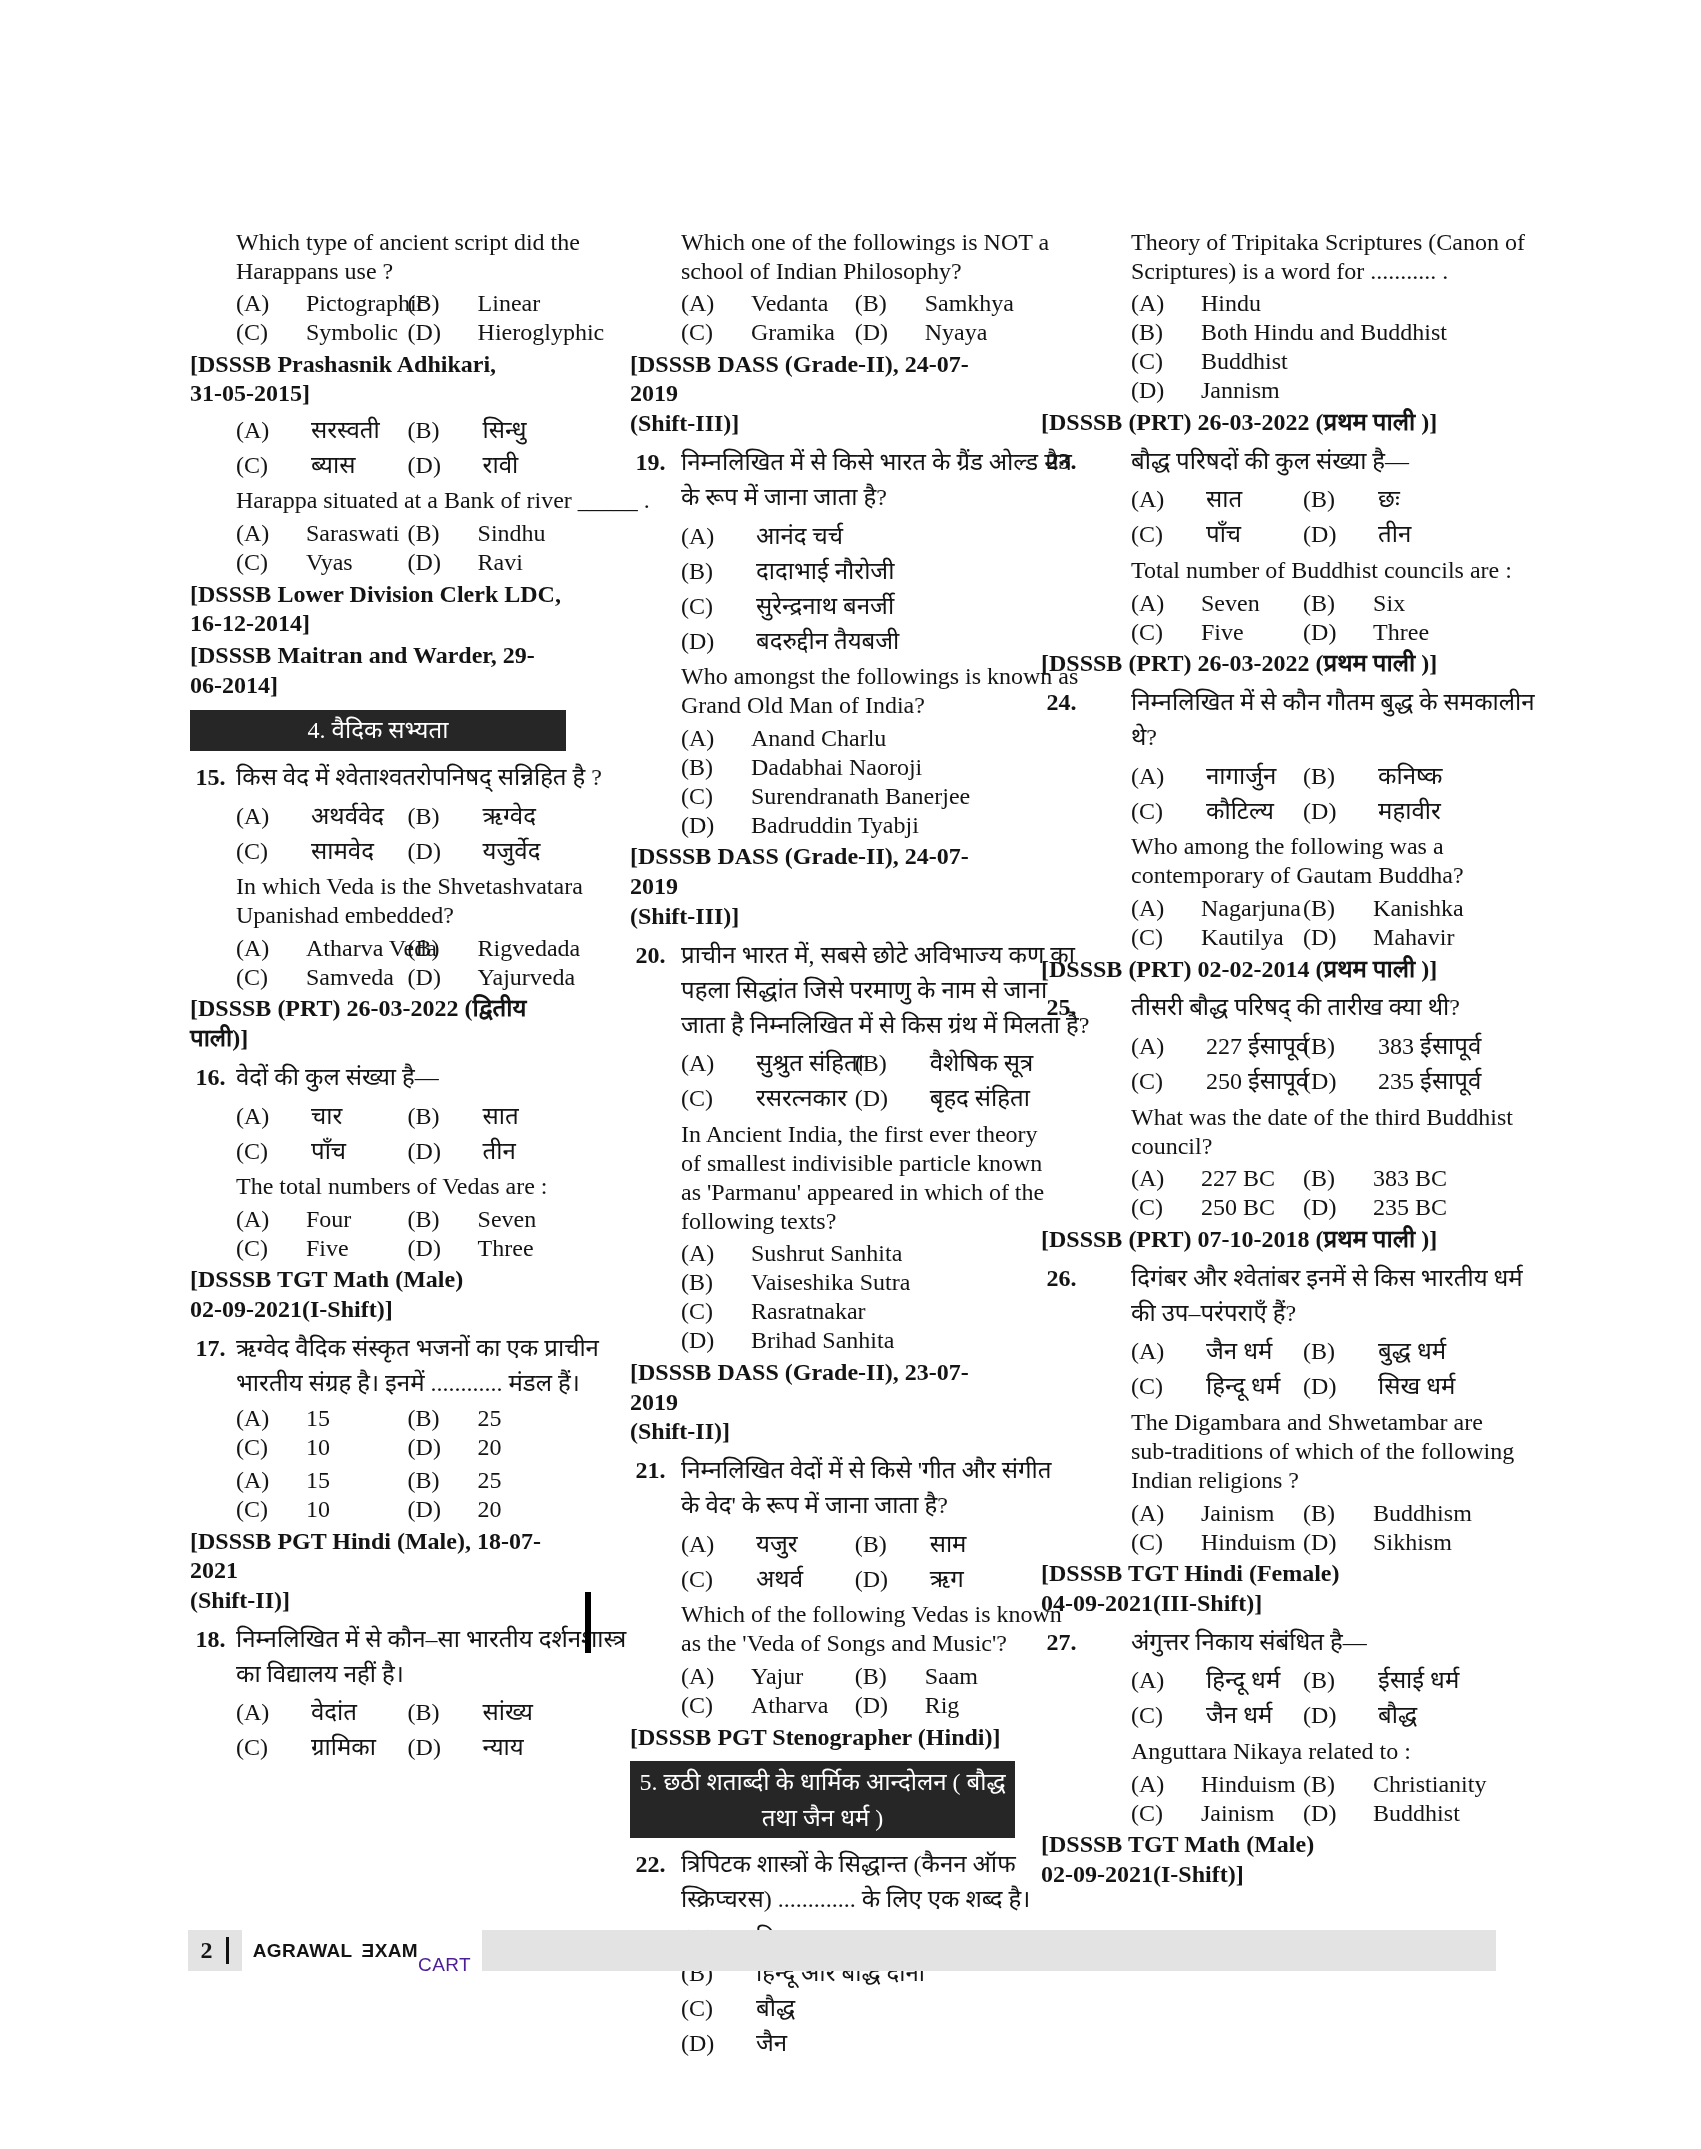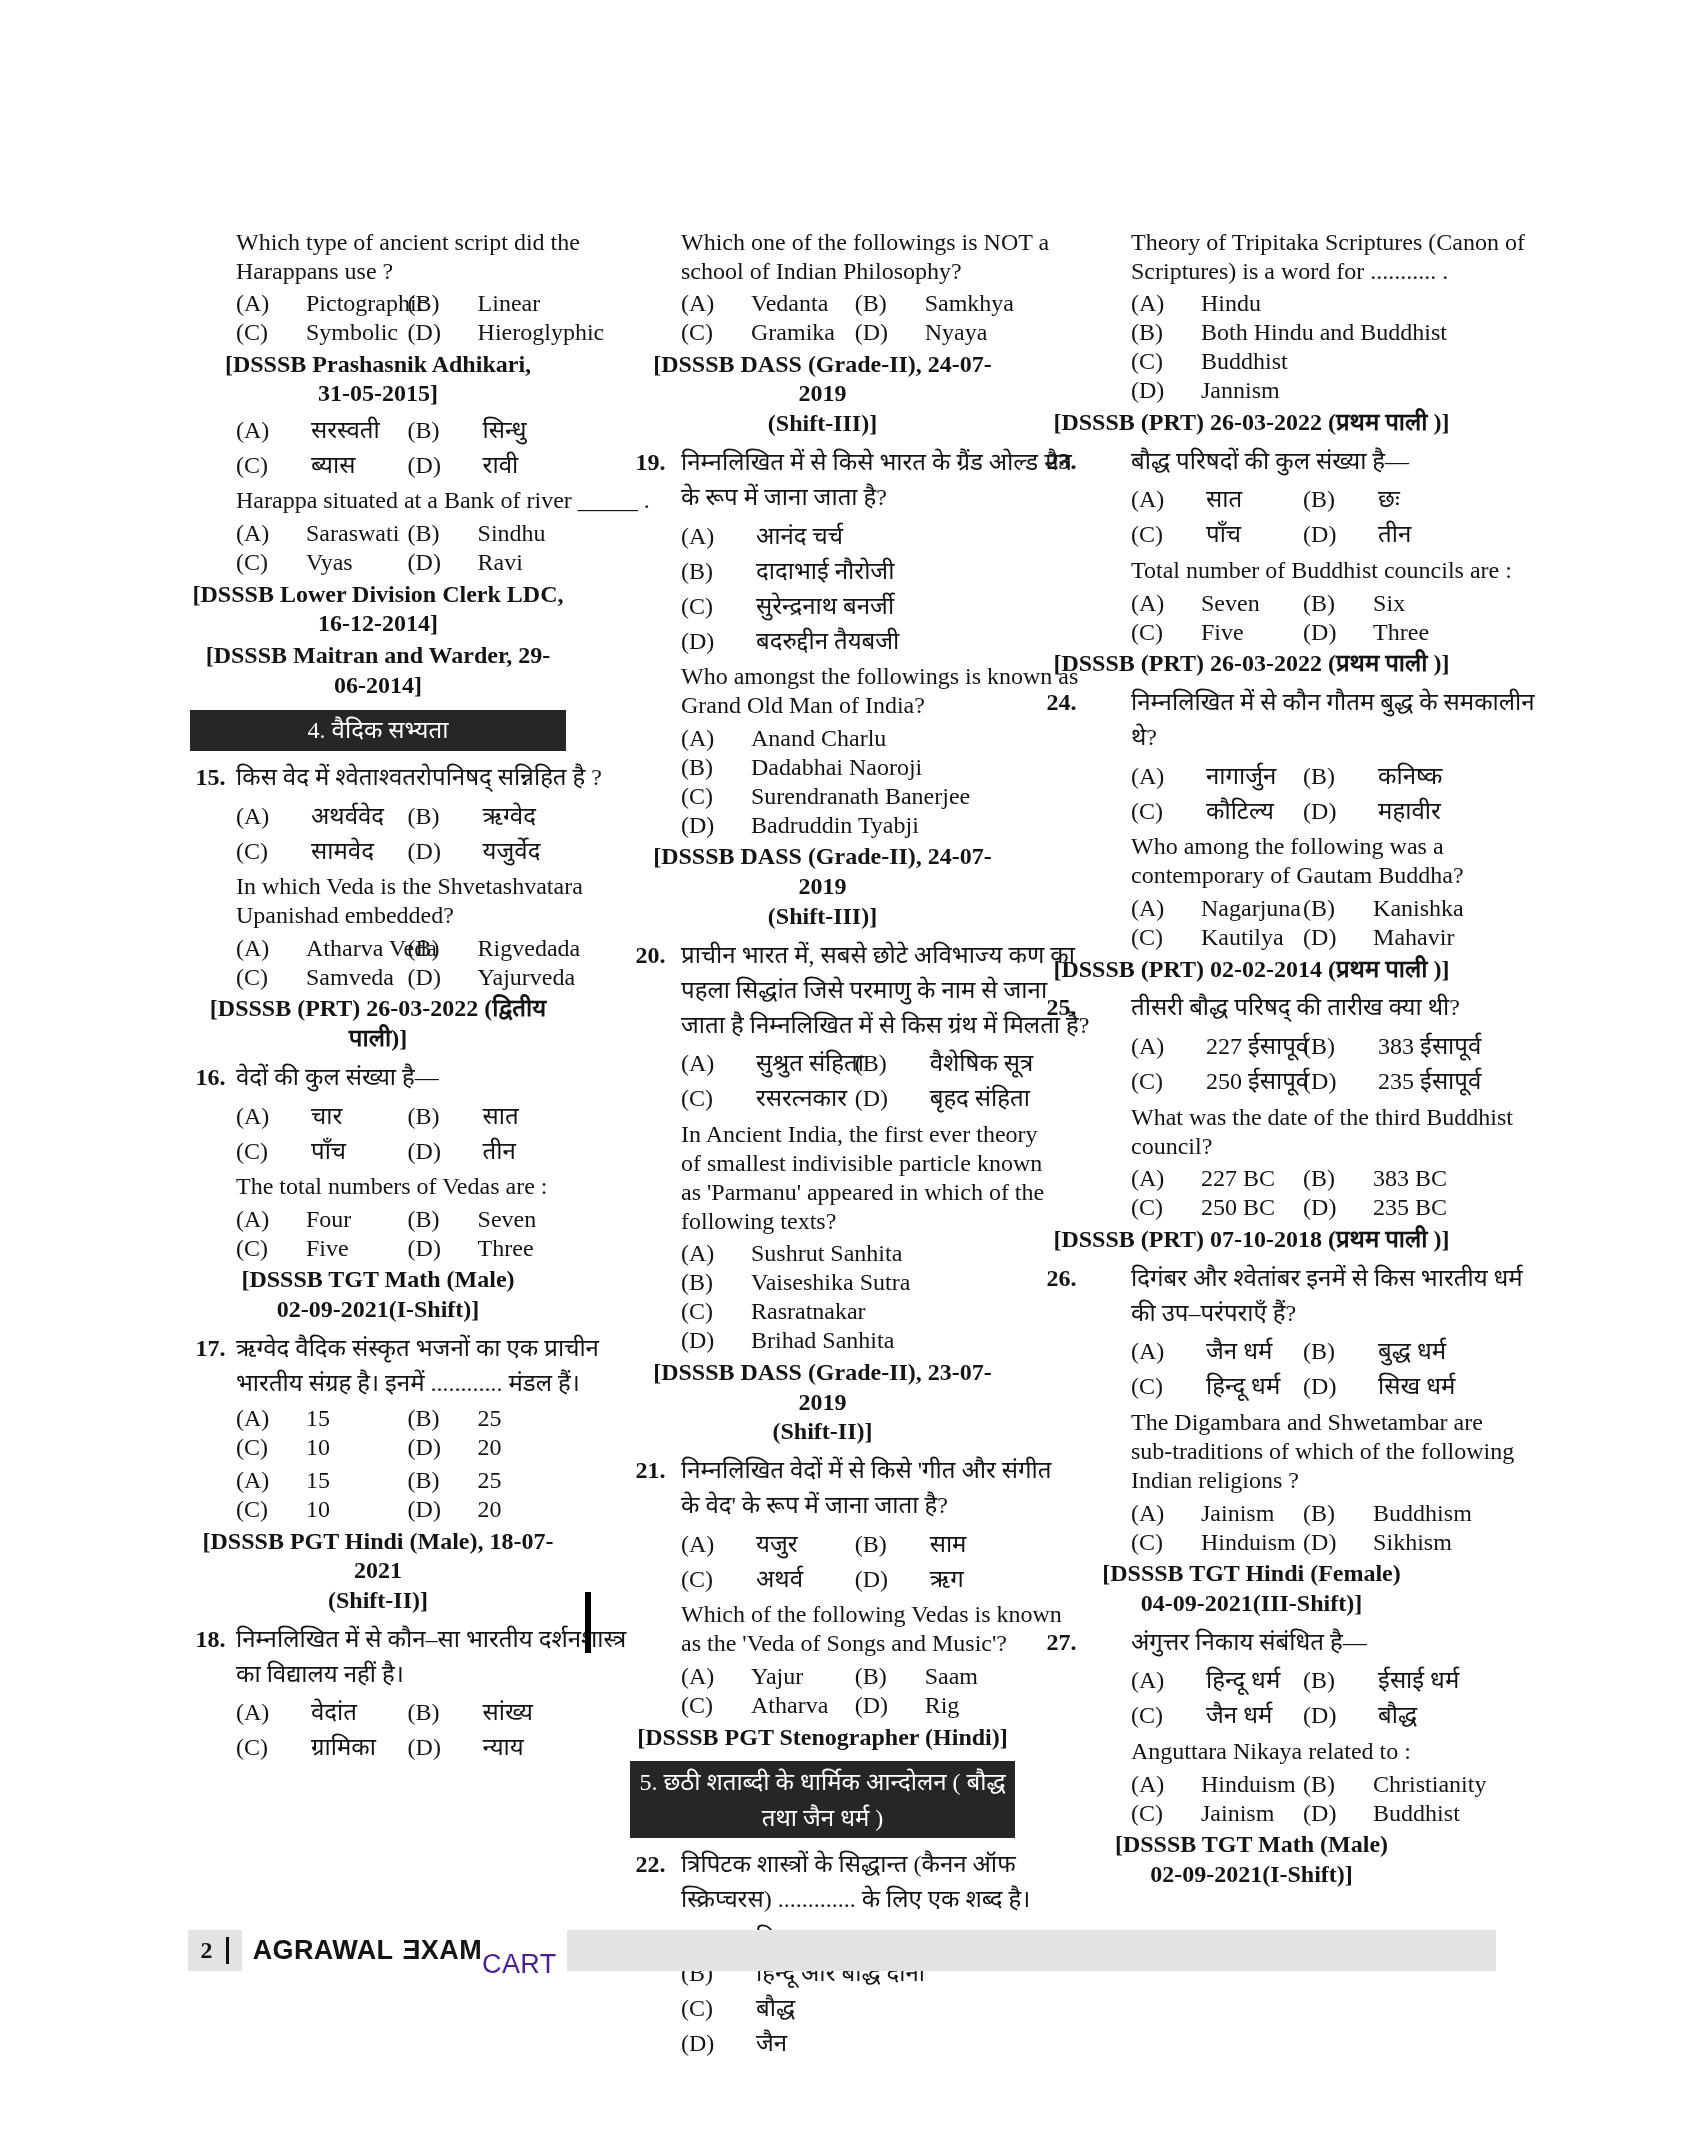--- a/index.html
+++ b/index.html
@@ -25,41 +25,41 @@
 
   .opt2{display:grid;grid-template-columns:52% 48%;}
   .opt1{display:block;}
   .opt-cell{display:flex;align-items:baseline;}
   .opt-label{flex:0 0 70px;}
   .hi .opt-label{flex:0 0 75px;}
   .opt-text{white-space:nowrap;}
 
   .src{
     margin-left:calc(-1 * var(--indent));margin-top:2.7px;margin-bottom:2.7px;
-    text-align:center;font-weight:700;
+    text-align:left;font-weight:700;
   }
   .src-line{font-size:24px;line-height:29.6px;}
 
   .sec{
     margin-left:calc(-1 * var(--indent));margin-top:9px;margin-bottom:9px;
     background:#262626;color:#ffffff;text-align:center;padding:2.7px 5.4px;
   }
   .sec-line{font-size:24px;line-height:36px;font-weight:400;}
 
   .scan-mark{position:absolute;left:585px;top:1592px;width:6.3px;height:61px;background:#000000;}
 
   .footer{
     position:absolute;left:188px;top:1930px;width:1308px;height:41px;
     background:#e3e3e3;display:flex;align-items:center;
   }
   .pgnum{font-weight:700;font-size:24px;margin-left:12.5px;}
   .fdiv{display:inline-block;width:2.7px;height:27px;background:#111;margin:0 13.4px;}
   .brand{
     background:#ffffff;padding:1.8px 10.7px;display:inline-flex;align-items:center;
-    font-family:"Liberation Sans","DejaVu Sans",sans-serif;font-size:27px;letter-spacing:0.4px;
+    font-family:"Liberation Sans","DejaVu Sans",sans-serif;font-size:19px;letter-spacing:0.4px;
   }
   .b1{font-weight:700;margin-right:9px;}
   .b2{font-weight:700;text-align:center;}
   .b3{font-weight:400;color:#4c1d95;margin-top:28px;}
 </style>
 </head>
 <body>
 
 <div class="page">
   <div class="col" id="col1">

